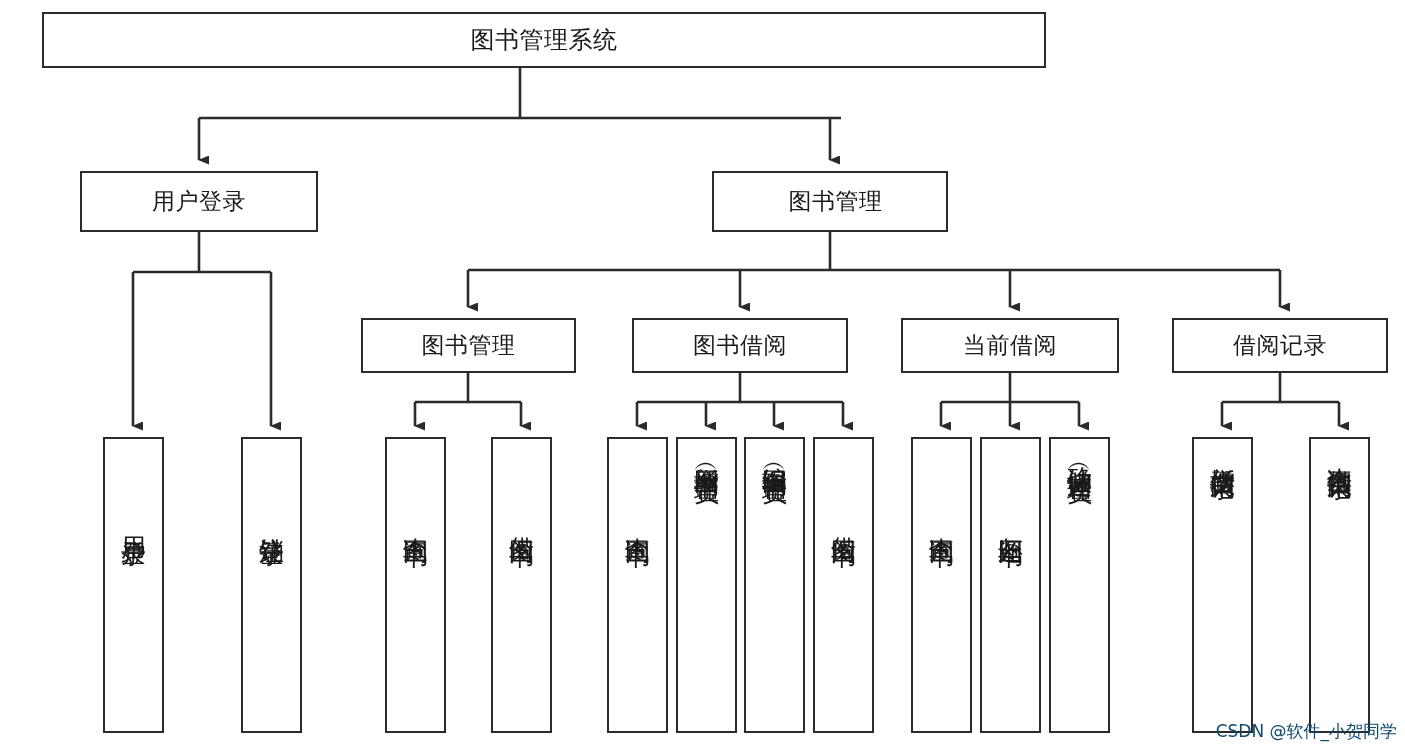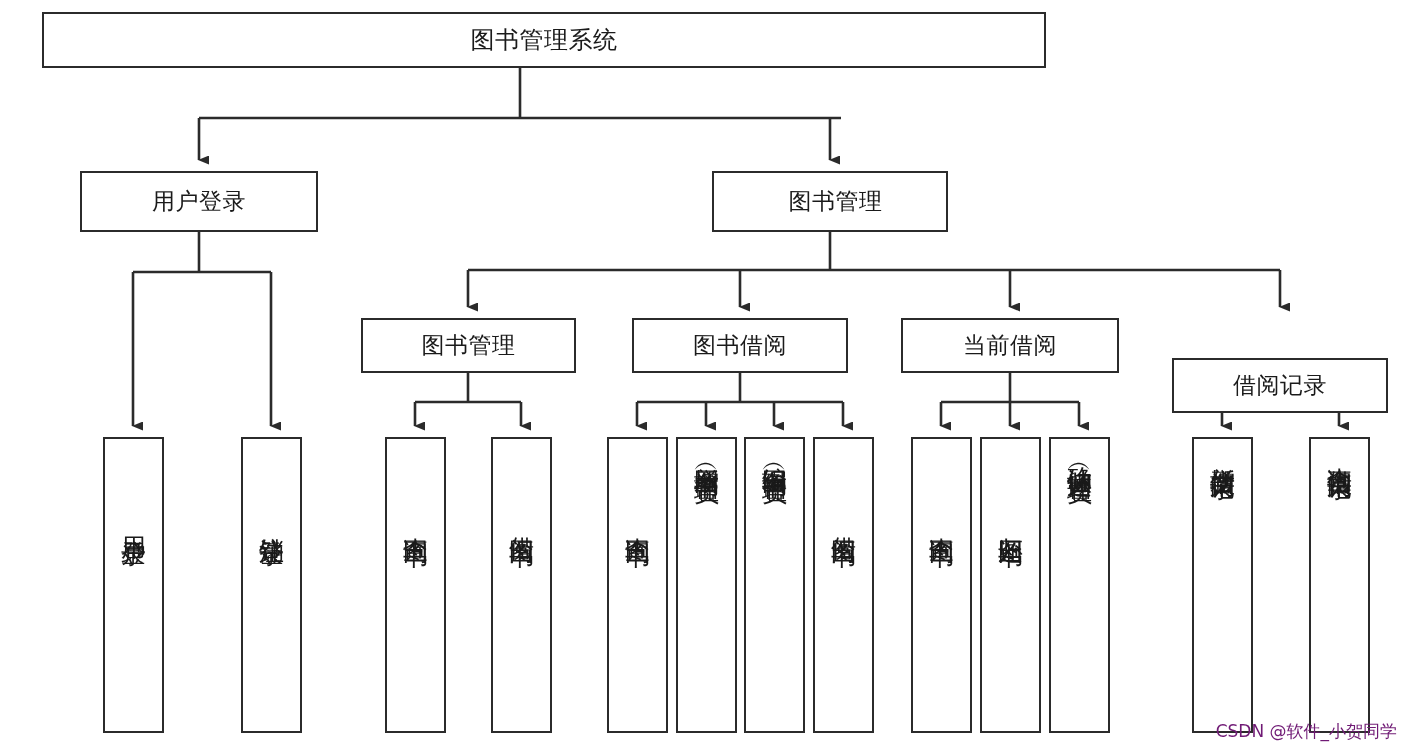--- a/index.html
+++ b/index.html
@@ -65,21 +65,21 @@
     margin-top: 78px;
   }
   .node.vert.tall .label {
     margin-top: 8px;
   }
   .watermark {
     position: absolute;
     right: 8px;
     bottom: 4px;
     font-size: 17px;
-    color: #701a75;
+    color: #0c4a6e;
     z-index: 5;
     white-space: nowrap;
     font-family: "DejaVu Sans", "Liberation Sans", sans-serif;
   }
 </style>
 </head>
 <body>
 
 <div id="canvas">
 
@@ -150,21 +150,21 @@
   </div>
 
   <div class="node horiz" style="left:901px; top:318px; width:218px; height:55px;">
     <span class="label">当前借阅</span>
   </div>
 
   <div class="node horiz" style="left:632px; top:318px; width:216px; height:55px;">
     <span class="label">图书借阅</span>
   </div>
 
-  <div class="node horiz" style="left:1172px; top:318px; width:216px; height:55px;margin-top:40px;">
+  <div class="node horiz" style="left:1172px; top:318px; width:216px; height:55px;">
     <span class="label">借阅记录</span>
   </div>
 
   <div class="node vert mid" style="left:103px; top:437px; width:61px; height:296px;">
     <span class="label">用户登录</span>
   </div>
 
   <div class="node vert mid" style="left:241px; top:437px; width:61px; height:296px;">
     <span class="label">注销登录</span>
   </div>

